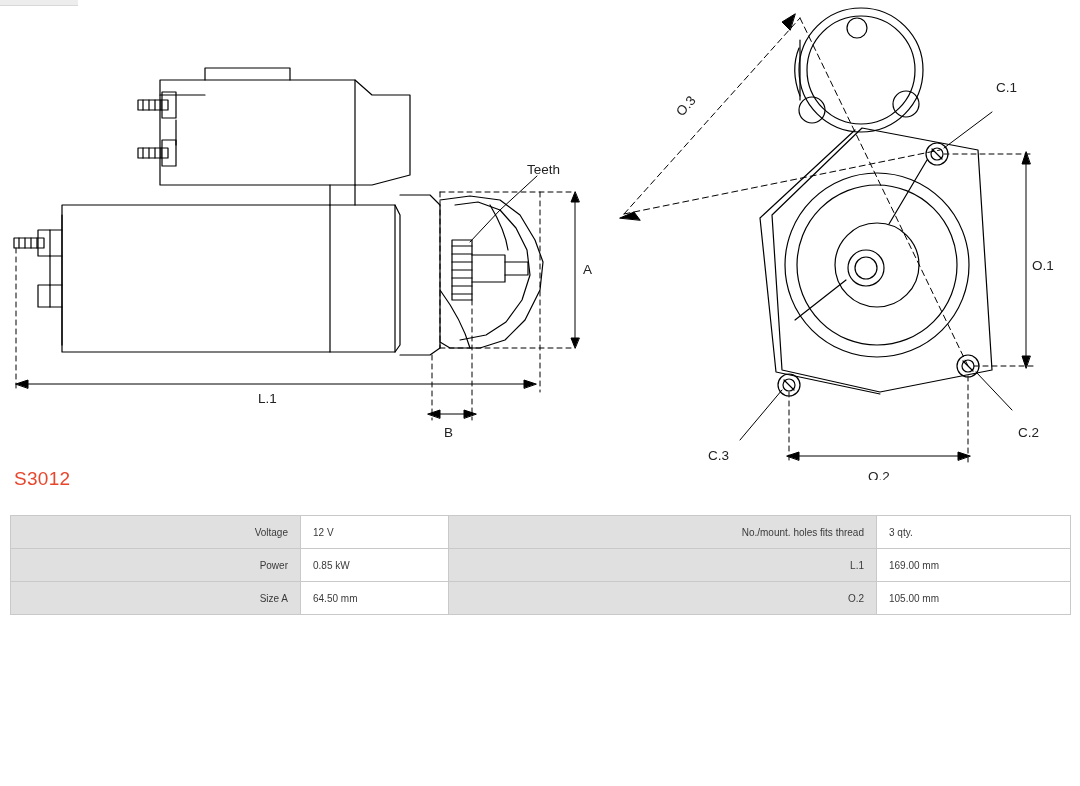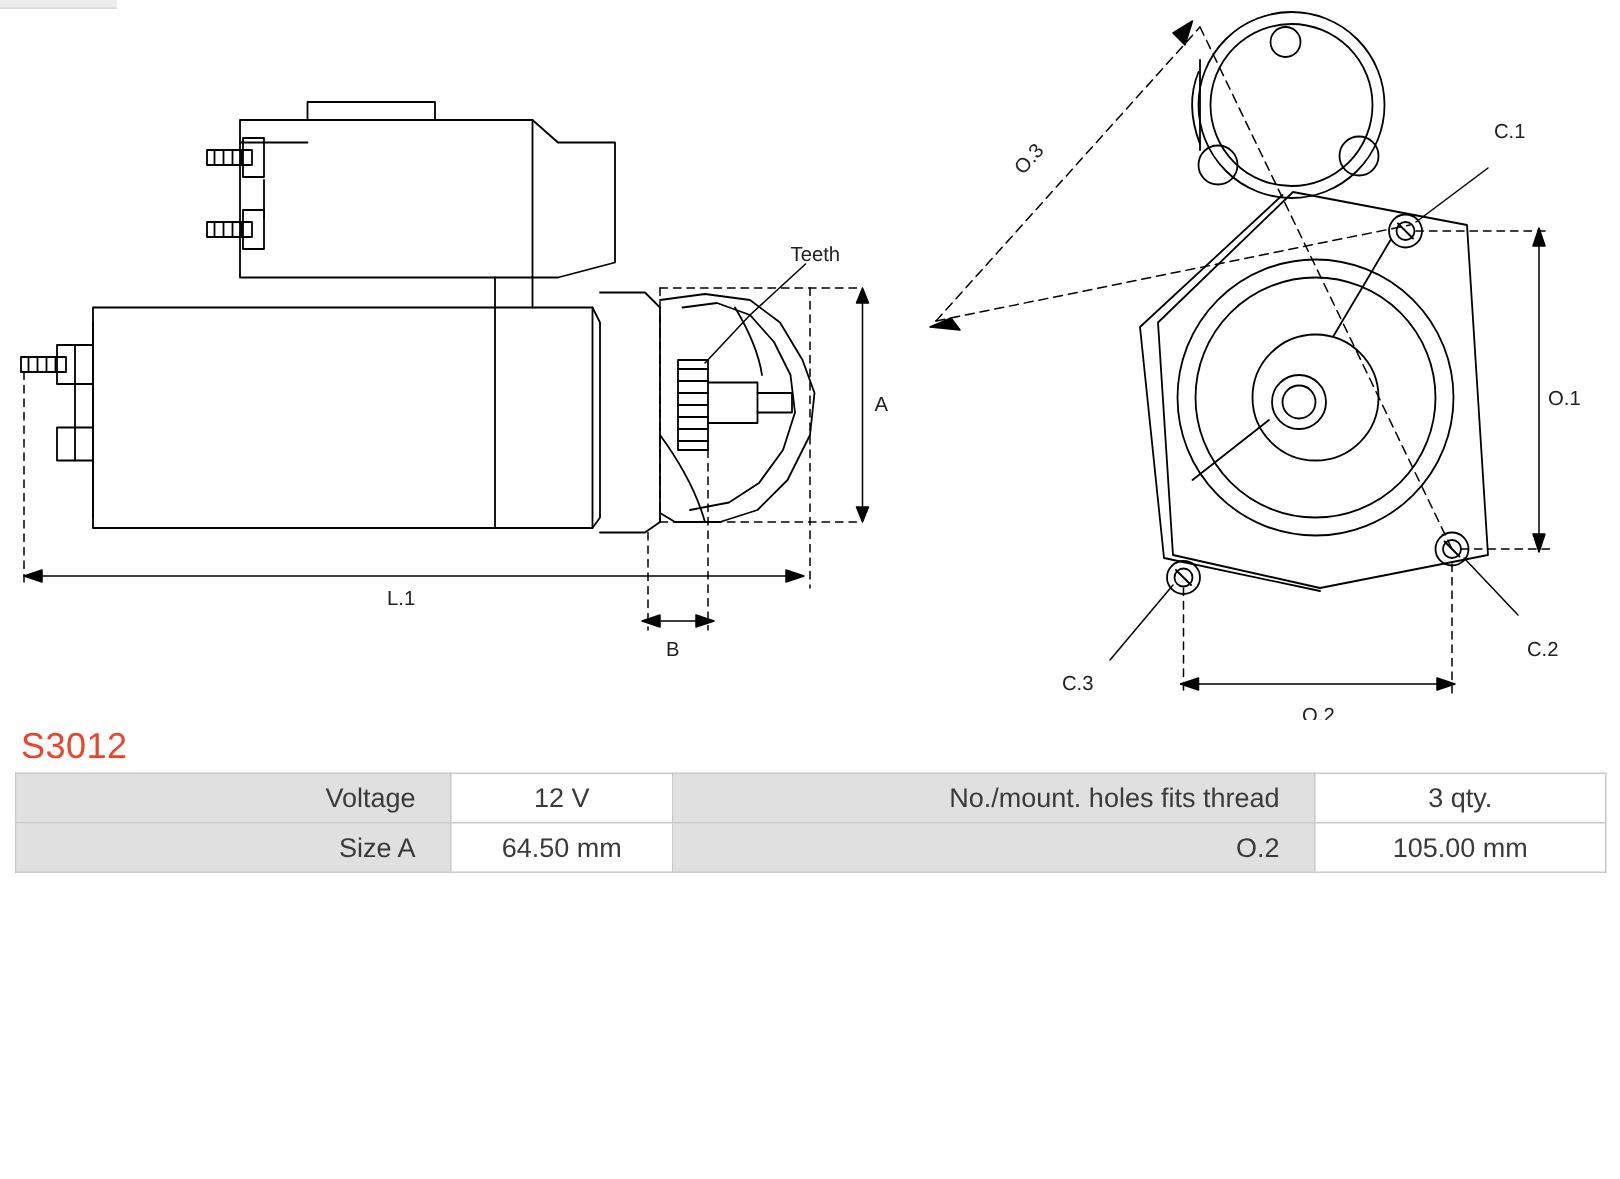--- a/index.html
+++ b/index.html
@@ -25,52 +25,52 @@
     width: 1080px;
     height: 480px;
   }
   .drawing-svg {
     position: absolute;
     top: 0;
     left: 0;
   }
   .part-title {
     position: absolute;
-    top: 484px;
+    top: 468px;
     left: 14px;
-    font-size: 24px;
+    font-size: 19px;
     color: #e8462c;
     letter-spacing: 0.3px;
   }
   .spec-table-wrap {
     position: absolute;
     top: 515px;
     left: 10px;
     width: 1060px;
   }
   table.spec {
     border-collapse: collapse;
     width: 1060px;
     table-layout: fixed;
   }
   table.spec td {
     border: 1px solid #c9c9c9;
     height: 32px;
-    font-size: 18px;
-    padding: 0 23px;
+    font-size: 10px;
+    padding: 0 12px;
     vertical-align: middle;
   }
   td.label {
     background: #e0e0e0;
     text-align: right;
     color: #3a3a3a;
   }
   td.value {
     background: #ffffff;
-    text-align: center;
+    text-align: left;
     color: #3a3a3a;
   }
   col.c-label-left { width: 290px; }
   col.c-value-left { width: 148px; }
   col.c-label-right { width: 428px; }
   col.c-value-right { width: 194px; }
   .topbar {
     position: absolute;
     top: 0;
     left: 0;
@@ -242,20 +242,26 @@
         <col class="c-value-right">
       </colgroup>
       <tbody>
         <tr>
           <td class="label">Voltage</td>
           <td class="value">12 V</td>
           <td class="label">No./mount. holes fits thread</td>
           <td class="value">3 qty.</td>
         </tr>
         <tr>
+          <td class="label">Power</td>
+          <td class="value">0.85 kW</td>
+          <td class="label">L.1</td>
+          <td class="value">169.00 mm</td>
+        </tr>
+        <tr>
           <td class="label">Size A</td>
           <td class="value">64.50 mm</td>
           <td class="label">O.2</td>
           <td class="value">105.00 mm</td>
         </tr>
       </tbody>
     </table>
   </div>
 
 </div>

